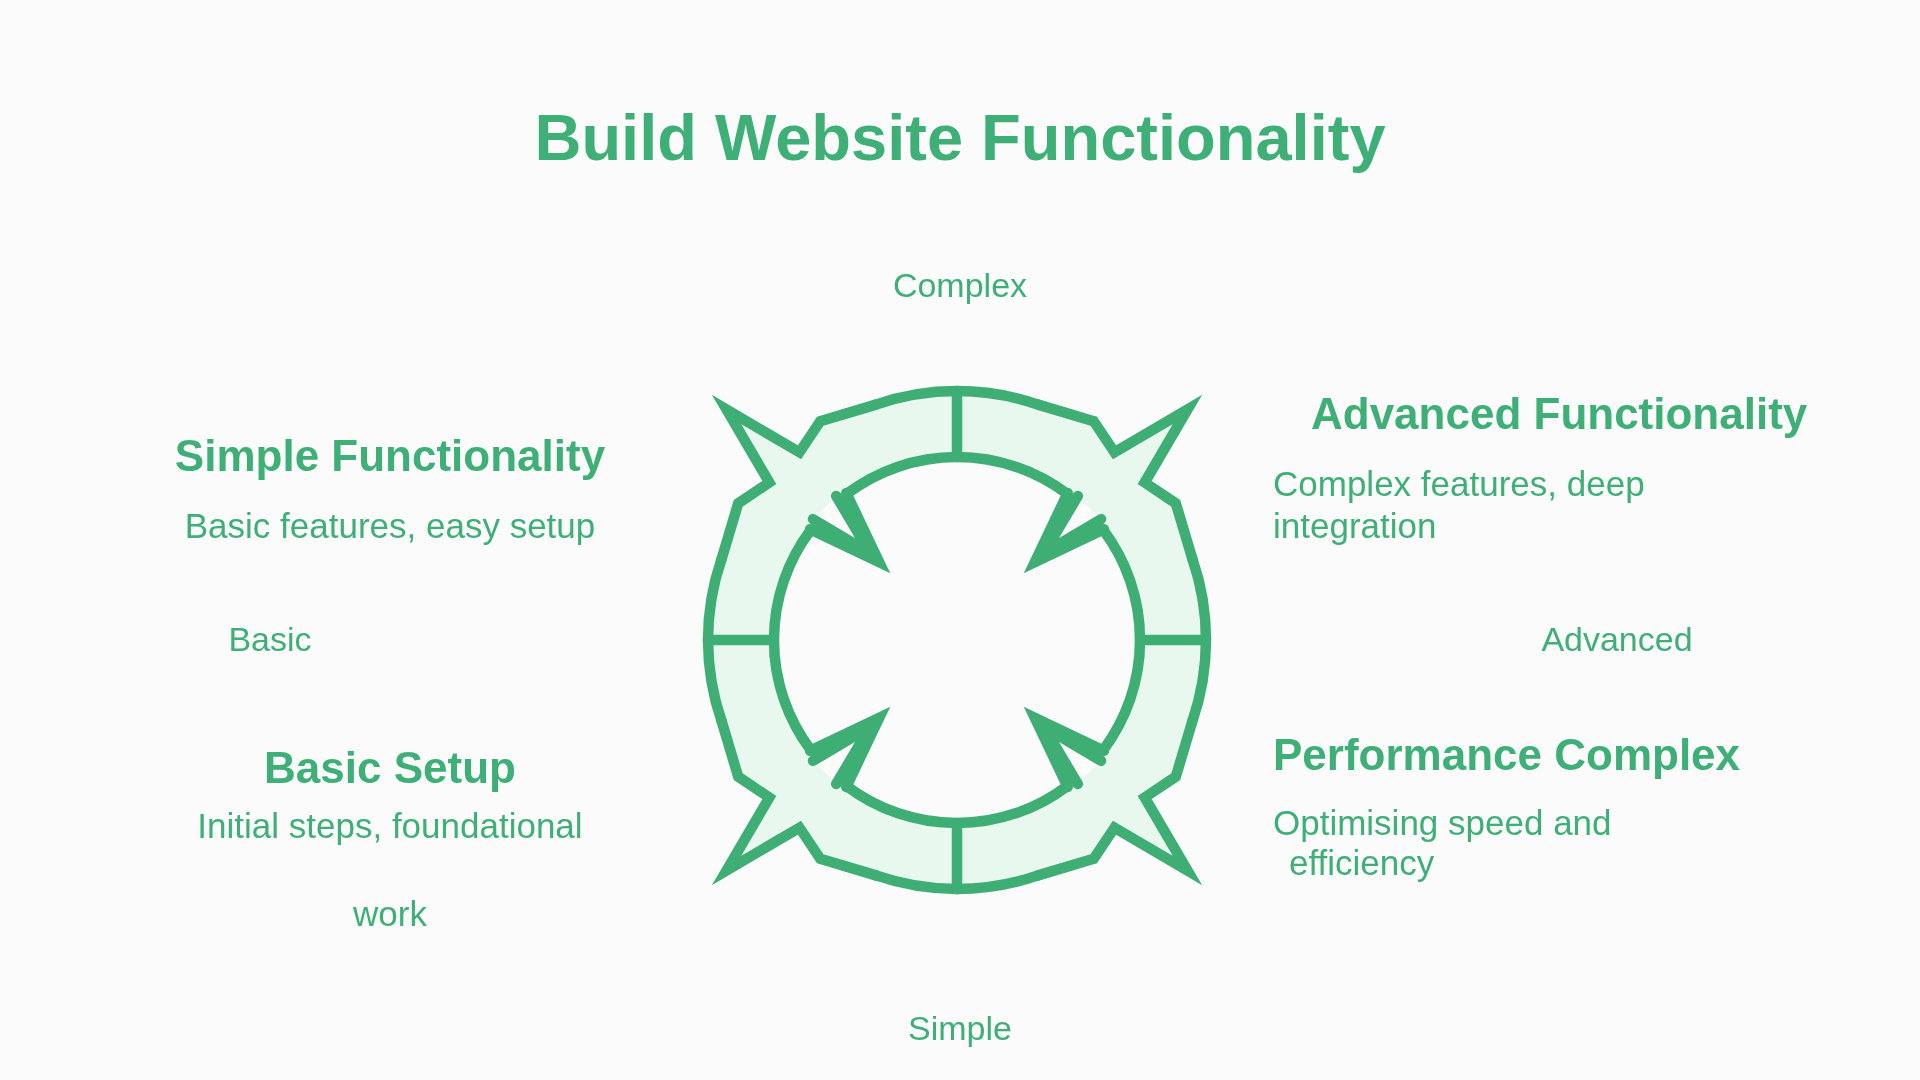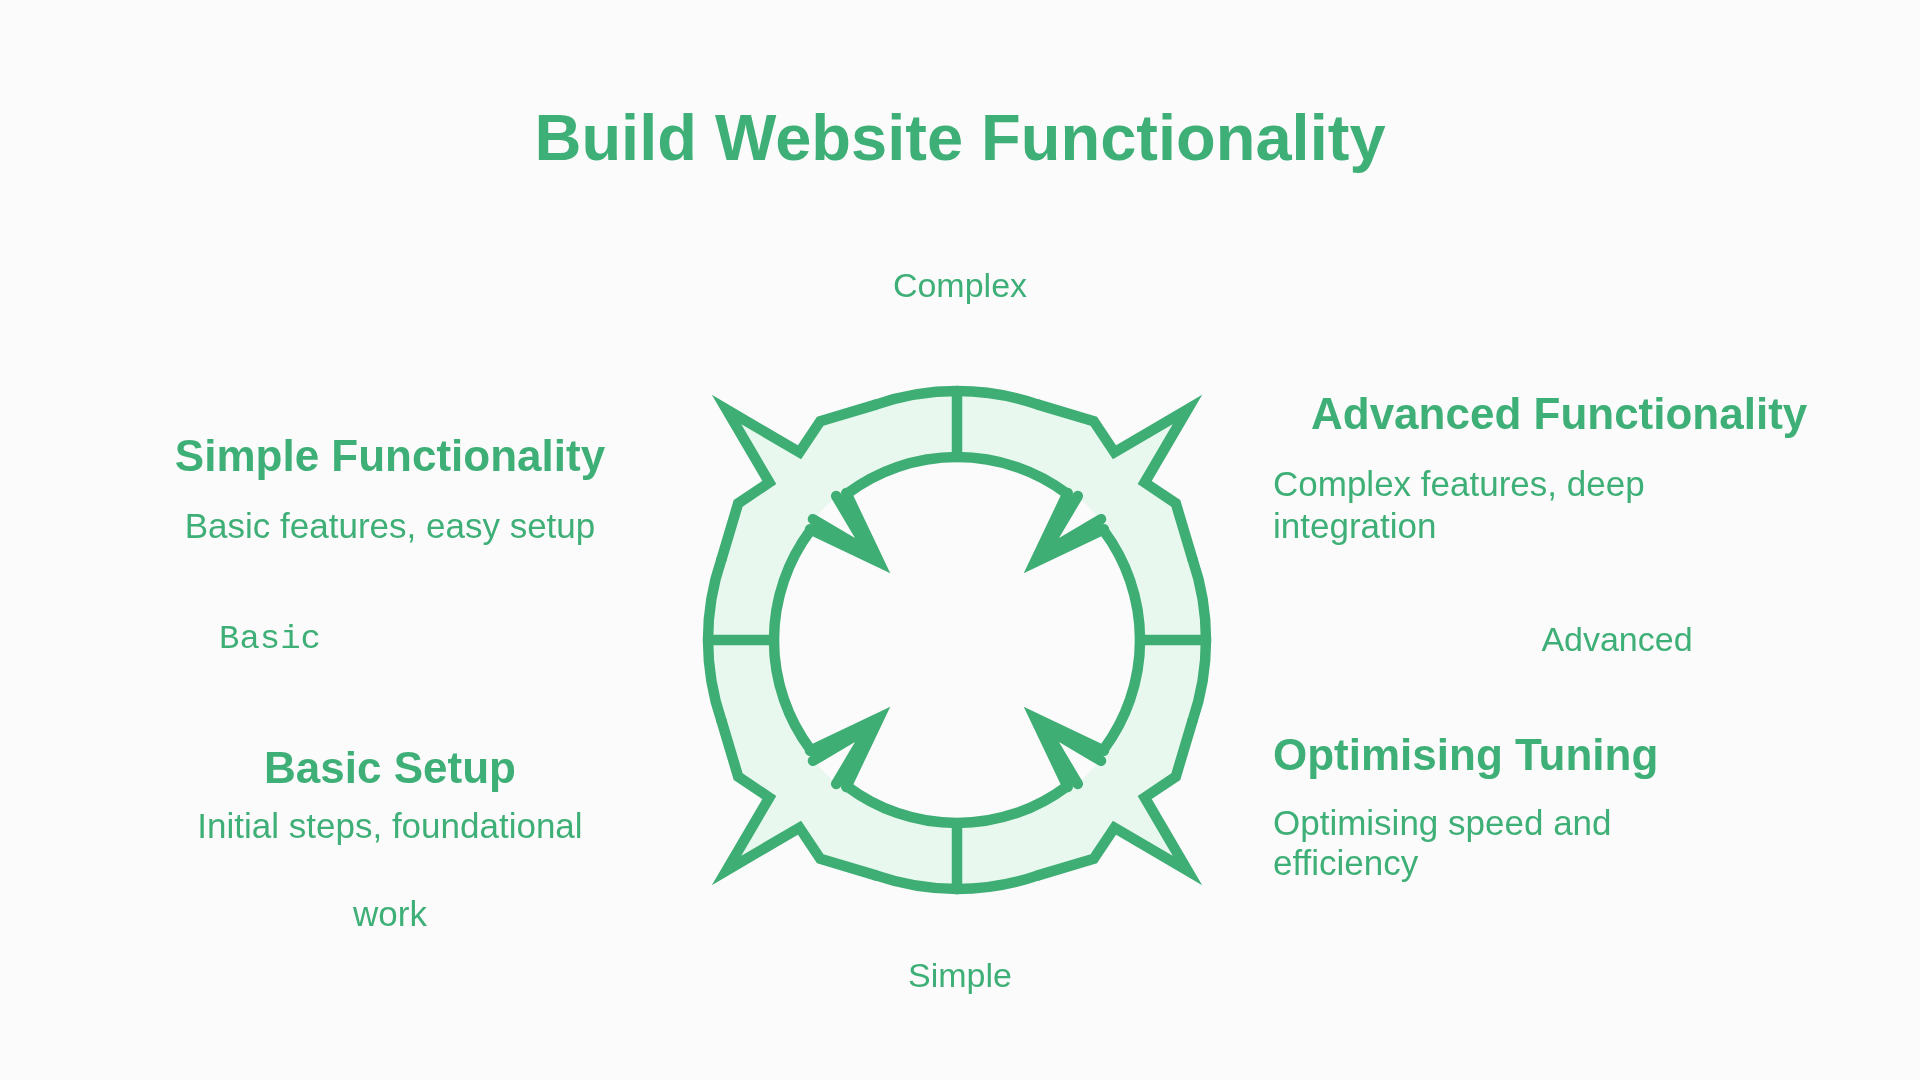--- a/index.html
+++ b/index.html
@@ -22,21 +22,21 @@
     font-size: 65px;
     font-weight: bold;
     letter-spacing: 0px;
   }
   .axis-label {
     font-size: 34px;
     text-align: center;
     line-height: 1;
   }
   #axis-top    { top: 268px; left: 0;      width: 1920px; }
-  #axis-bottom { top: 958px; left: 0;      width: 1920px; }
+  #axis-bottom { top: 1011px; left: 0;      width: 1920px; }
   #axis-left   { top: 622px; left: 120px;  width: 300px;  }
   #axis-right  { top: 622px; left: 1467px; width: 300px;  }
   .q-heading {
     font-size: 44px;
     font-weight: bold;
     line-height: 1;
     white-space: nowrap;
   }
   .q-line {
     font-size: 35px;
@@ -48,21 +48,21 @@
   #tl-heading { top: 434px; }
   #tl-line1   { top: 508px; }
   #tr-heading { top: 392px; }
   #tr-line1   { top: 466px; }
   #tr-line2   { top: 508px; }
   #bl-heading { top: 746px; }
   #bl-line1   { top: 808px; }
   #bl-line2   { top: 848px; margin-top: 48px; }
   #br-heading { top: 733px; }
   #br-line1   { top: 805px; }
-  #br-line2   { top: 845px; }
+  #br-line2   { top: 845px; margin-left: 16px; }
   #diagram-wrap {
     top: 0; left: 0;
     width: 1920px; height: 1080px;
   }
 </style>
 </head>
 <body style="background: rgb(251, 251, 251);">
 
 <div id="diagram-wrap" class="abs">
   <div id="diagram-svg"><svg width="1920" height="1080" viewBox="0 0 1920 1080" xmlns="http://www.w3.org/2000/svg">
@@ -104,29 +104,29 @@
         <path d="M 836.2 784.0 L 870.0 727.0 L 813.0 760.8" fill="none" stroke="#3EAE74" stroke-width="10.5" stroke-linecap="round" stroke-linejoin="miter" stroke-miterlimit="14"></path>
         <path d="M 813.0 519.2 L 870.0 553.0 L 836.2 496.0" fill="none" stroke="#3EAE74" stroke-width="10.5" stroke-linecap="round" stroke-linejoin="miter" stroke-miterlimit="14"></path>
         <path d="M 1077.8 496.0 L 1044.0 553.0 L 1101.0 519.2" fill="none" stroke="#3EAE74" stroke-width="10.5" stroke-linecap="round" stroke-linejoin="miter" stroke-miterlimit="14"></path>
       </svg></div>
 </div>
 
 <div id="page-title" class="abs green" style="color: rgb(62, 175, 118);">Build Website Functionality</div>
 
 <div id="axis-top" class="abs green axis-label" style="color: rgb(62, 175, 118);">Complex</div>
 <div id="axis-bottom" class="abs green axis-label" style="color: rgb(62, 175, 118);">Simple</div>
-<div id="axis-left" class="abs green axis-label" style="color: rgb(62, 175, 118); font-family: Liberation Mono, monospace;">Basic</div>
+<div id="axis-left" class="abs green axis-label" style="color: rgb(62, 175, 118);">Basic</div>
 <div id="axis-right" class="abs green axis-label" style="color: rgb(62, 175, 118);">Advanced</div>
 
 <div id="tl-heading" class="abs green q-heading align-r" style="color: rgb(62, 175, 118);">Simple Functionality</div>
 <div id="tl-line1" class="abs green q-line align-r" style="color: rgb(62, 175, 118);">Basic features, easy setup</div>
 
 <div id="tr-heading" class="abs green q-heading align-l" style="color: rgb(62, 175, 118); margin-left: 38px;">Advanced Functionality</div>
 <div id="tr-line1" class="abs green q-line align-l" style="color: rgb(62, 175, 118);">Complex features, deep</div>
 <div id="tr-line2" class="abs green q-line align-l" style="color: rgb(62, 175, 118);">integration</div>
 
 <div id="bl-heading" class="abs green q-heading align-r" style="color: rgb(62, 175, 118);">Basic Setup</div>
 <div id="bl-line1" class="abs green q-line align-r" style="color: rgb(62, 175, 118);">Initial steps, foundational</div>
 <div id="bl-line2" class="abs green q-line align-r" style="color: rgb(62, 175, 118);">work</div>
 
-<div id="br-heading" class="abs green q-heading align-l" style="color: rgb(62, 175, 118);">Optimising Tuning</div>
+<div id="br-heading" class="abs green q-heading align-l" style="color: rgb(62, 175, 118);">Performance Complex</div>
 <div id="br-line1" class="abs green q-line align-l" style="color: rgb(62, 175, 118);">Optimising speed and</div>
 <div id="br-line2" class="abs green q-line align-l" style="color: rgb(62, 175, 118);">efficiency</div>
 
 </body></html>

